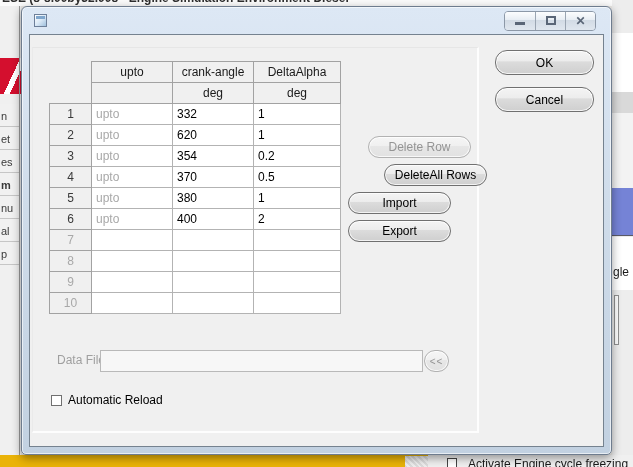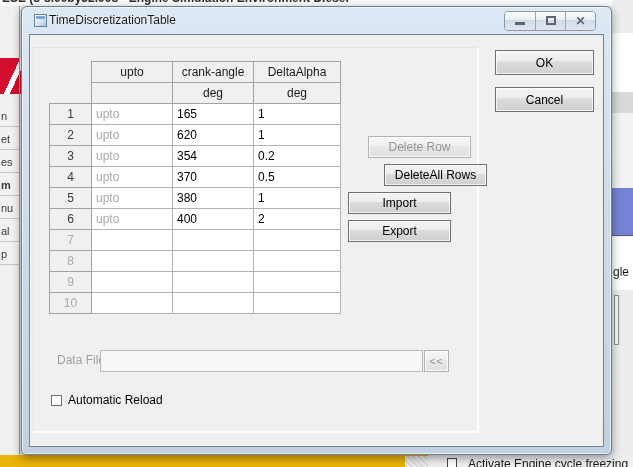--- a/index.html
+++ b/index.html
@@ -68,21 +68,21 @@
   .ghost{border:none;background:transparent;}
   td.cell{background:#ffffff;border:1px solid #b3b3b3;padding:0 0 0 4px;color:#000;text-align:left;
           white-space:nowrap;overflow:hidden;}
   td.cell.upto{color:#a8a8a8;}
   th.rn{background:#f0f0f0;border:1px solid #a2a2a2;font-weight:400;text-align:center;padding:0;}
   th.rn.filled{color:#3a3a3a;}
   th.rn.empty{color:#a8a8a8;}
 
   
   .btn{font-family:"Liberation Sans",sans-serif;font-size:12px;color:#000;
-       border:1px solid #707070;border-radius:0;padding:0;
+       border:1px solid #707070;border-radius:12px;padding:0;
        background:linear-gradient(#f4f4f4,#ececec 45%,#dcdcdc 46%,#cfcfcf);
        box-shadow:inset 0 0 0 1px rgba(255,255,255,.75);}
   .btn.disabled{border-color:#b2b2b2;color:#949494;
        background:linear-gradient(#f5f5f5,#f0f0f0 45%,#e7e7e7 46%,#e1e1e1);}
   .sidebtn{position:absolute;left:315px;width:103px;height:22px;}
   .sb1{top:60px;} .sb2{top:88px;margin-left:20px;} .sb3{top:116px;margin-left:36px;} .sb4{top:144px;} .sb5{top:172px;}
   .ok{position:absolute;left:465px;top:15px;width:99px;height:25px;}
   .cancel{position:absolute;left:465px;top:52px;width:99px;height:25px;}
 
   
@@ -130,21 +130,20 @@
   <div class="bg-bottom">
     <div class="bb-right"></div>
     <div class="bb-hatch"></div>
     <span class="bb-check"></span>
     <span class="bb-label">Activate Engine cycle freezing</span>
   </div>
 
   <div class="dialog">
     <div class="titlebar">
       <span class="app-icon"></span>
-      <span class="dlg-title">TimeDiscretizationTable</span>
       <div class="winbtns">
         <div class="wb">
             <span class="g-min"></span>
           </div>
         <div class="wb">
             <span class="g-max"></span>
           </div>
         <div class="wb">
             <span class="g-close"></span>
           </div>
@@ -173,21 +172,21 @@
               <th class="ghost"></th>
               <th class="hcell"></th>
               <th class="hcell">deg</th>
               <th class="hcell">deg</th>
             </tr>
           </thead>
           <tbody>
               <tr>
                 <th class="rn filled">1</th>
                 <td class="cell upto">upto</td>
-                <td class="cell">165</td>
+                <td class="cell">332</td>
                 <td class="cell">1</td>
               </tr>
               <tr>
                 <th class="rn filled">2</th>
                 <td class="cell upto">upto</td>
                 <td class="cell">620</td>
                 <td class="cell">1</td>
               </tr>
               <tr>
                 <th class="rn filled">3</th>

